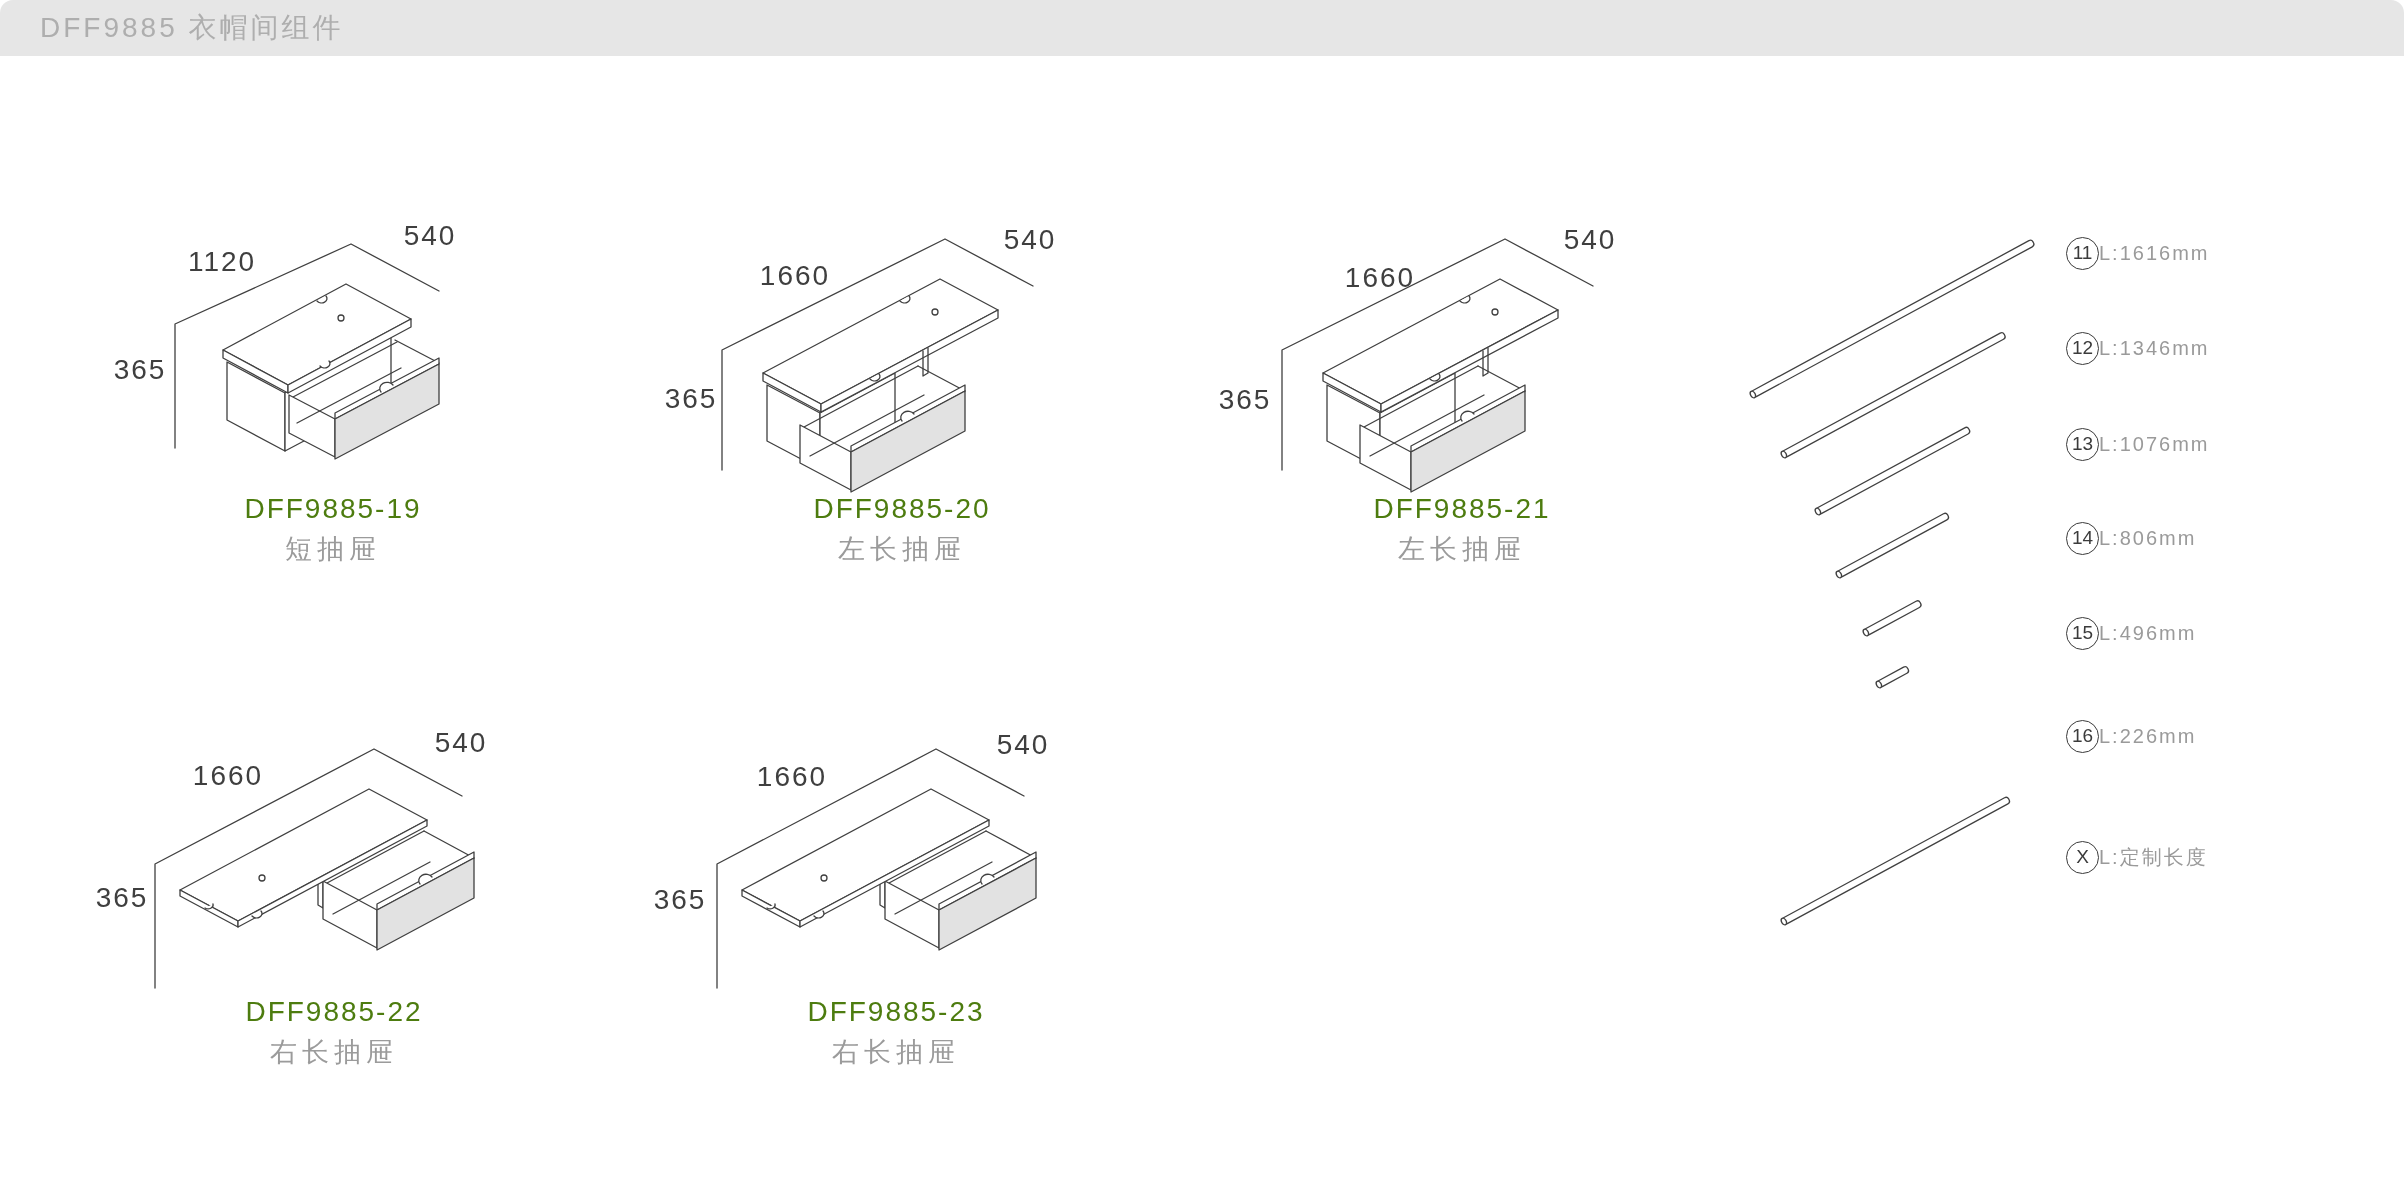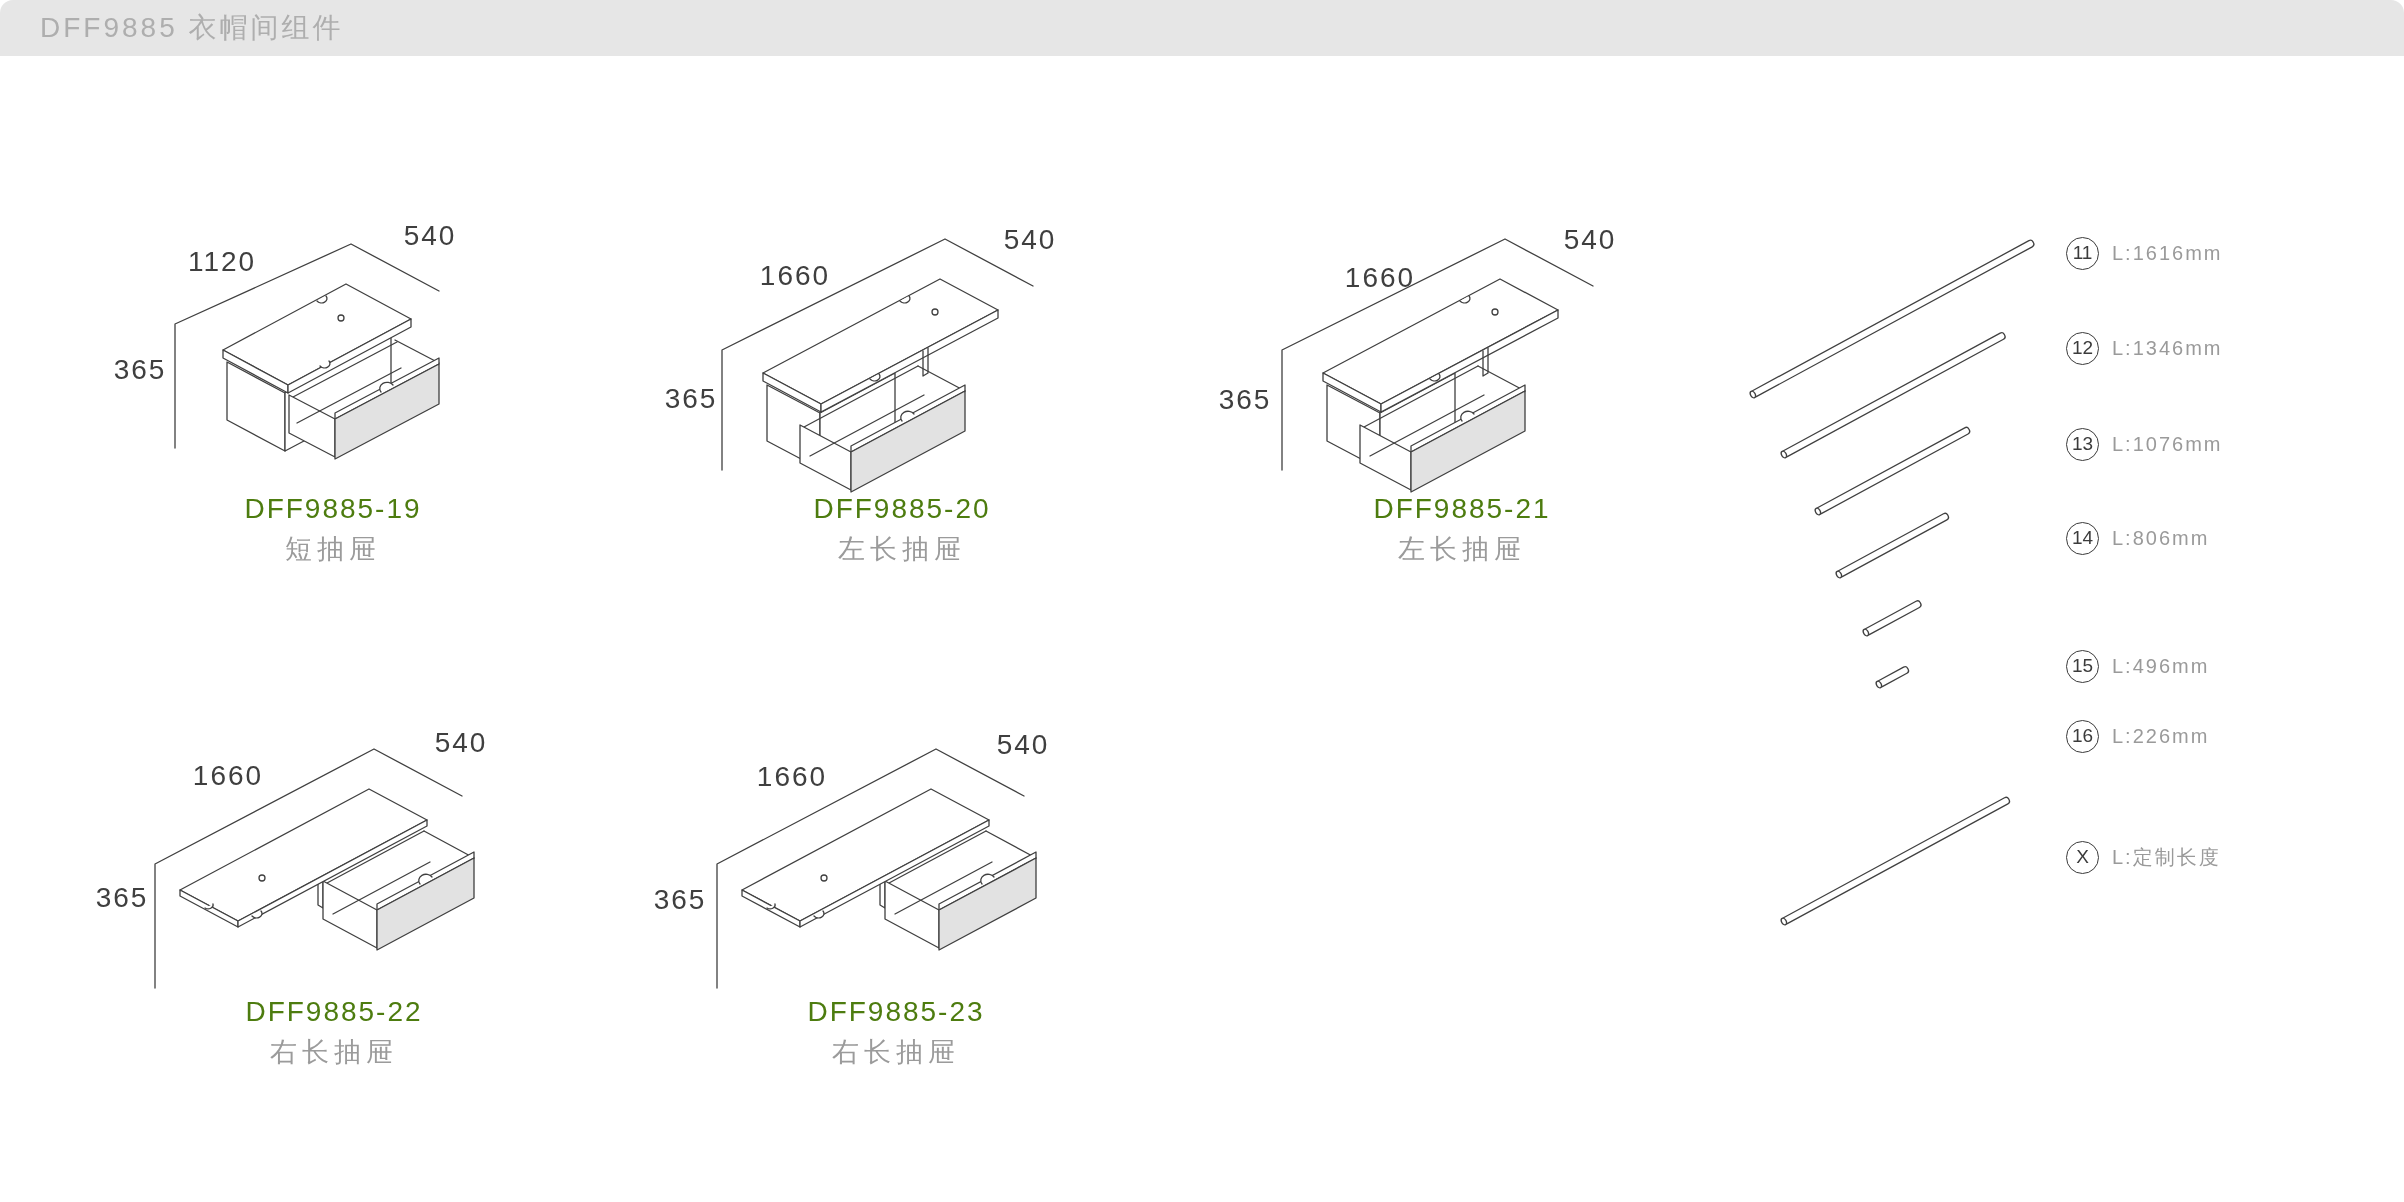--- a/index.html
+++ b/index.html
@@ -8,21 +8,21 @@
   #titlebar{position:absolute;left:0;top:0;width:2404px;height:56px;background:#e6e6e6;}
   #titlebar .t{position:absolute;left:40px;top:0;line-height:56px;font-size:28px;
         letter-spacing:3px;color:#aeaeae;white-space:nowrap;}
   svg.art{position:absolute;left:0;top:0;}
   .d{position:absolute;font-size:28px;letter-spacing:2px;color:#3f3f3f;text-align:center;
      white-space:nowrap;}
   .pn{position:absolute;width:280px;font-size:28px;letter-spacing:2px;color:#4d7c0f;
       text-align:center;white-space:nowrap;}
   .sub{position:absolute;width:280px;font-size:27px;letter-spacing:5px;color:#9b9b9b;
       text-align:center;white-space:nowrap;}
-  .rrow{position:absolute;height:40px;display:flex;align-items:center;gap:13px;}
+  .rrow{position:absolute;height:40px;display:flex;align-items:center;}
   .rref{width:33px;height:33px;border:1.7px solid #3b3b3b;border-radius:50%;
         display:flex;align-items:center;justify-content:center;font-size:19px;color:#3b3b3b;
         box-sizing:border-box;flex:0 0 auto;}
   .rlen{font-size:20px;letter-spacing:2px;color:#9a9a9a;white-space:nowrap;}
   .big{width:640px;}
 </style>
 </head>
 <body>
 
 <div id="page">
@@ -168,21 +168,21 @@
     <span class="rlen">L:1346mm</span>
   </div>
   <div class="rrow" style="left:2066px;top:424px;">
     <span class="rref">13</span>
     <span class="rlen">L:1076mm</span>
   </div>
   <div class="rrow" style="left:2066px;top:518px;">
     <span class="rref">14</span>
     <span class="rlen">L:806mm</span>
   </div>
-  <div class="rrow" style="left:2066px;top:613px;margin-top:33px;">
+  <div class="rrow" style="left:2066px;top:613px;">
     <span class="rref">15</span>
     <span class="rlen">L:496mm</span>
   </div>
   <div class="rrow" style="left:2066px;top:699px;margin-top:17px;">
     <span class="rref">16</span>
     <span class="rlen">L:226mm</span>
   </div>
   <div class="rrow" style="left:2066px;top:837px;">
     <span class="rref">X</span>
     <span class="rlen">L:定制长度</span>

